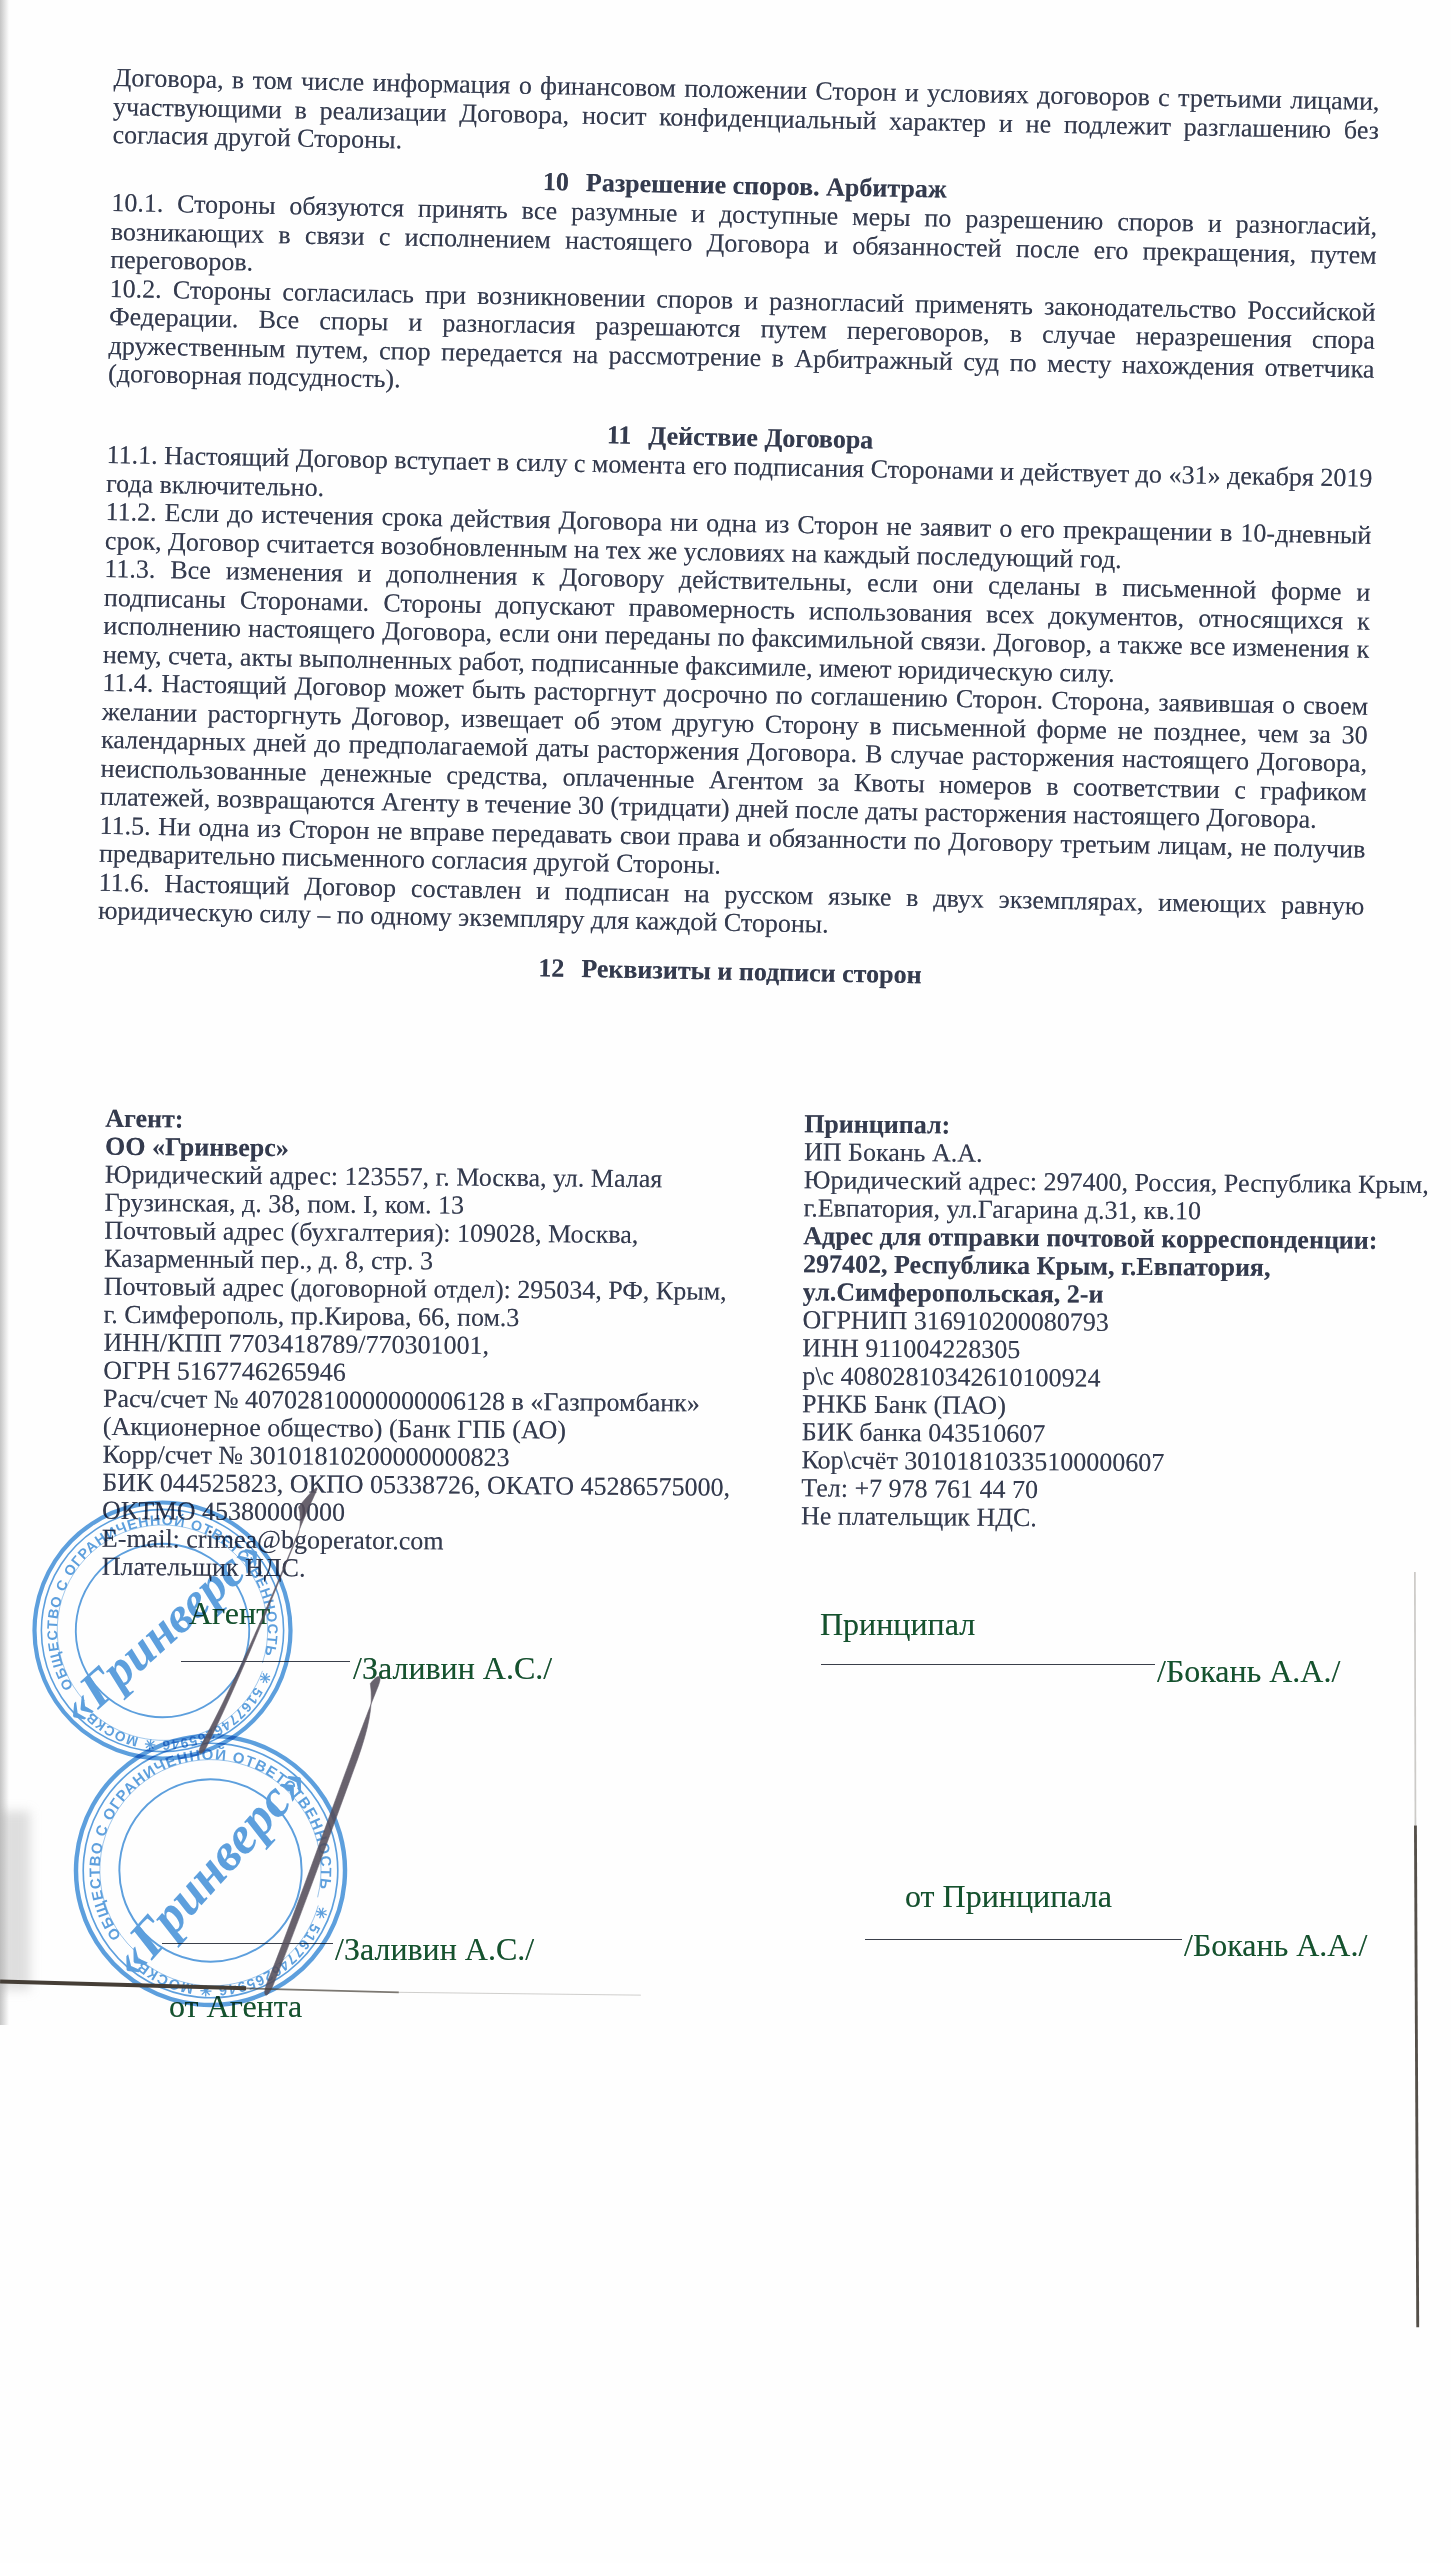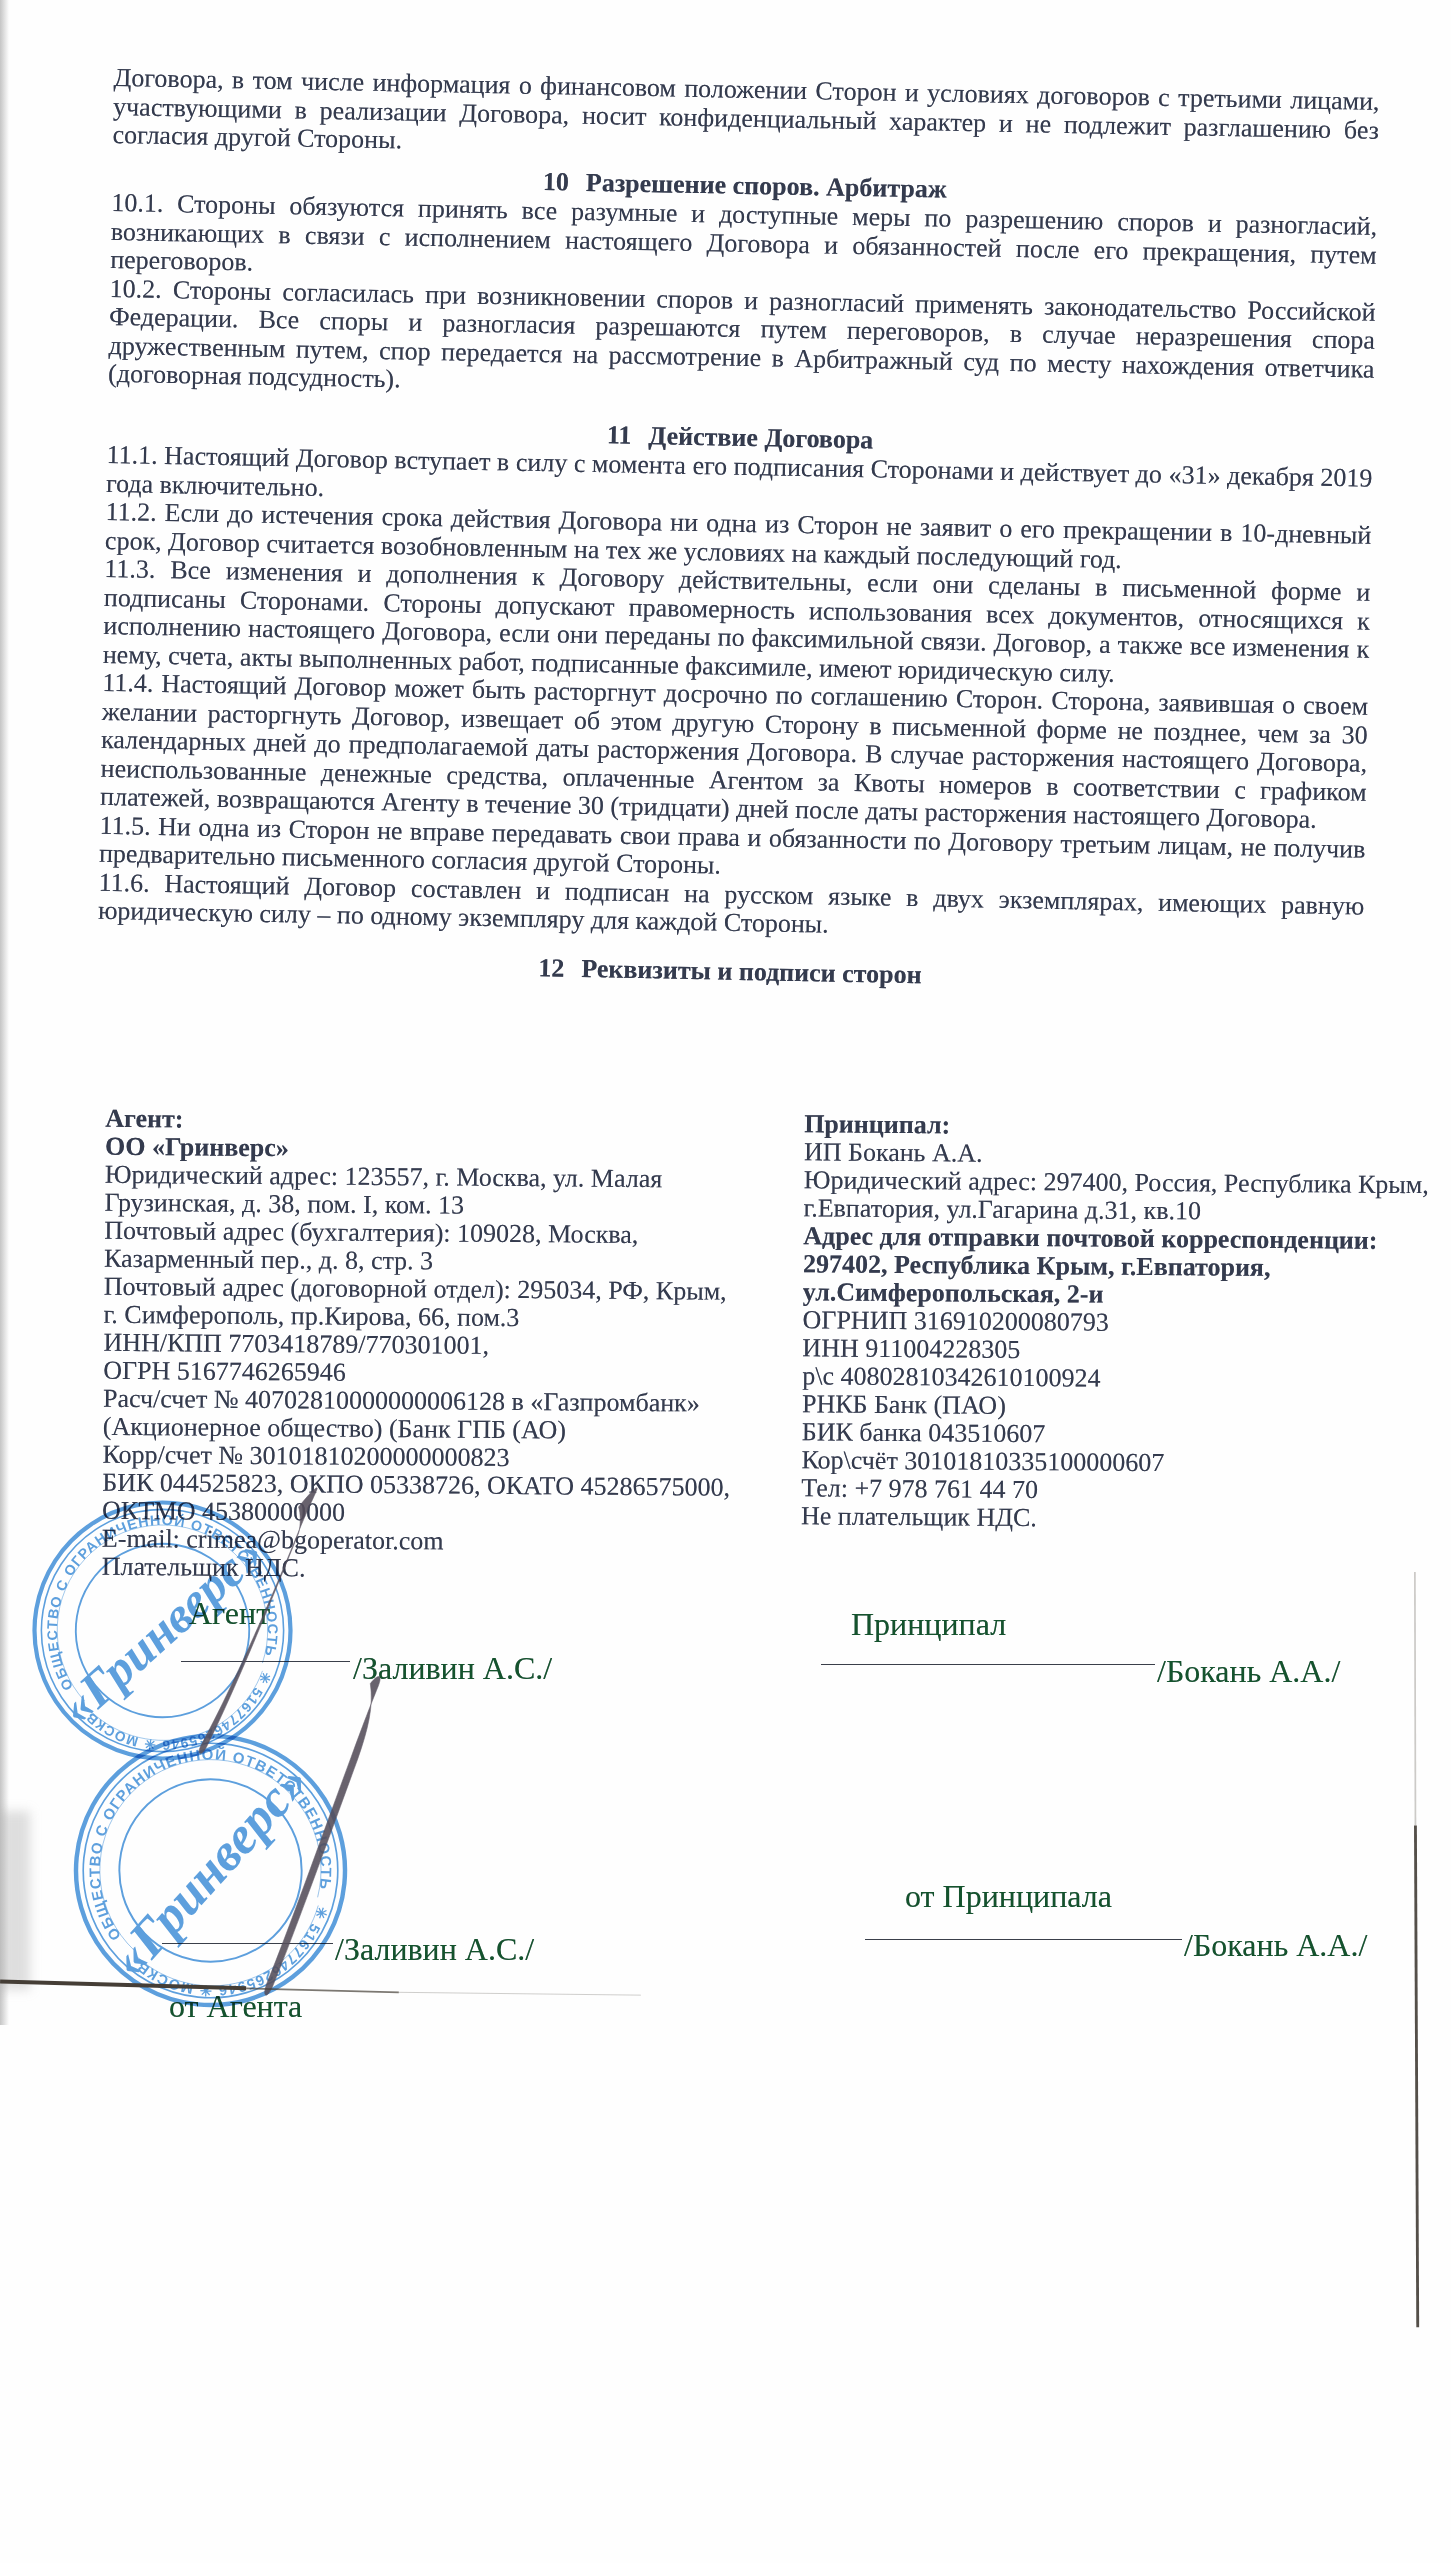--- a/index.html
+++ b/index.html
@@ -37,21 +37,21 @@
   .rq.b{font-weight:bold;}
   
   .sig-label,.sig-name{
     position:absolute;font-size:32px;color:#14532d;white-space:nowrap;
     text-shadow:0 0 0.4px rgba(40,45,70,.5);
   }
   .sig-line{position:absolute;border-bottom:1.7px solid #3a3f4a;height:0;}
   #lbl-agent1{left:189px;top:1595px;}
   #line-agent1{left:181px;top:1661px;width:169px;}
   #name-agent1{left:353px;top:1650px;}
-  #lbl-principal1{left:851px;top:1606px;}
+  #lbl-principal1{left:820px;top:1606px;}
   #line-principal1{left:821px;top:1664px;width:334px;}
   #name-principal1{left:1157px;top:1653px;}
   #lbl-agent2{left:169px;top:1988px;}
   #line-agent2{left:162px;top:1943px;width:171px;}
   #name-agent2{left:335px;top:1931px;}
   #lbl-principal2{left:873px;top:1878px;margin-left:32px;}
   #line-principal2{left:865px;top:1939px;width:317px;}
   #name-principal2{left:1184px;top:1927px;}
   
   .stamp{position:absolute;mix-blend-mode:multiply;opacity:.84;}

